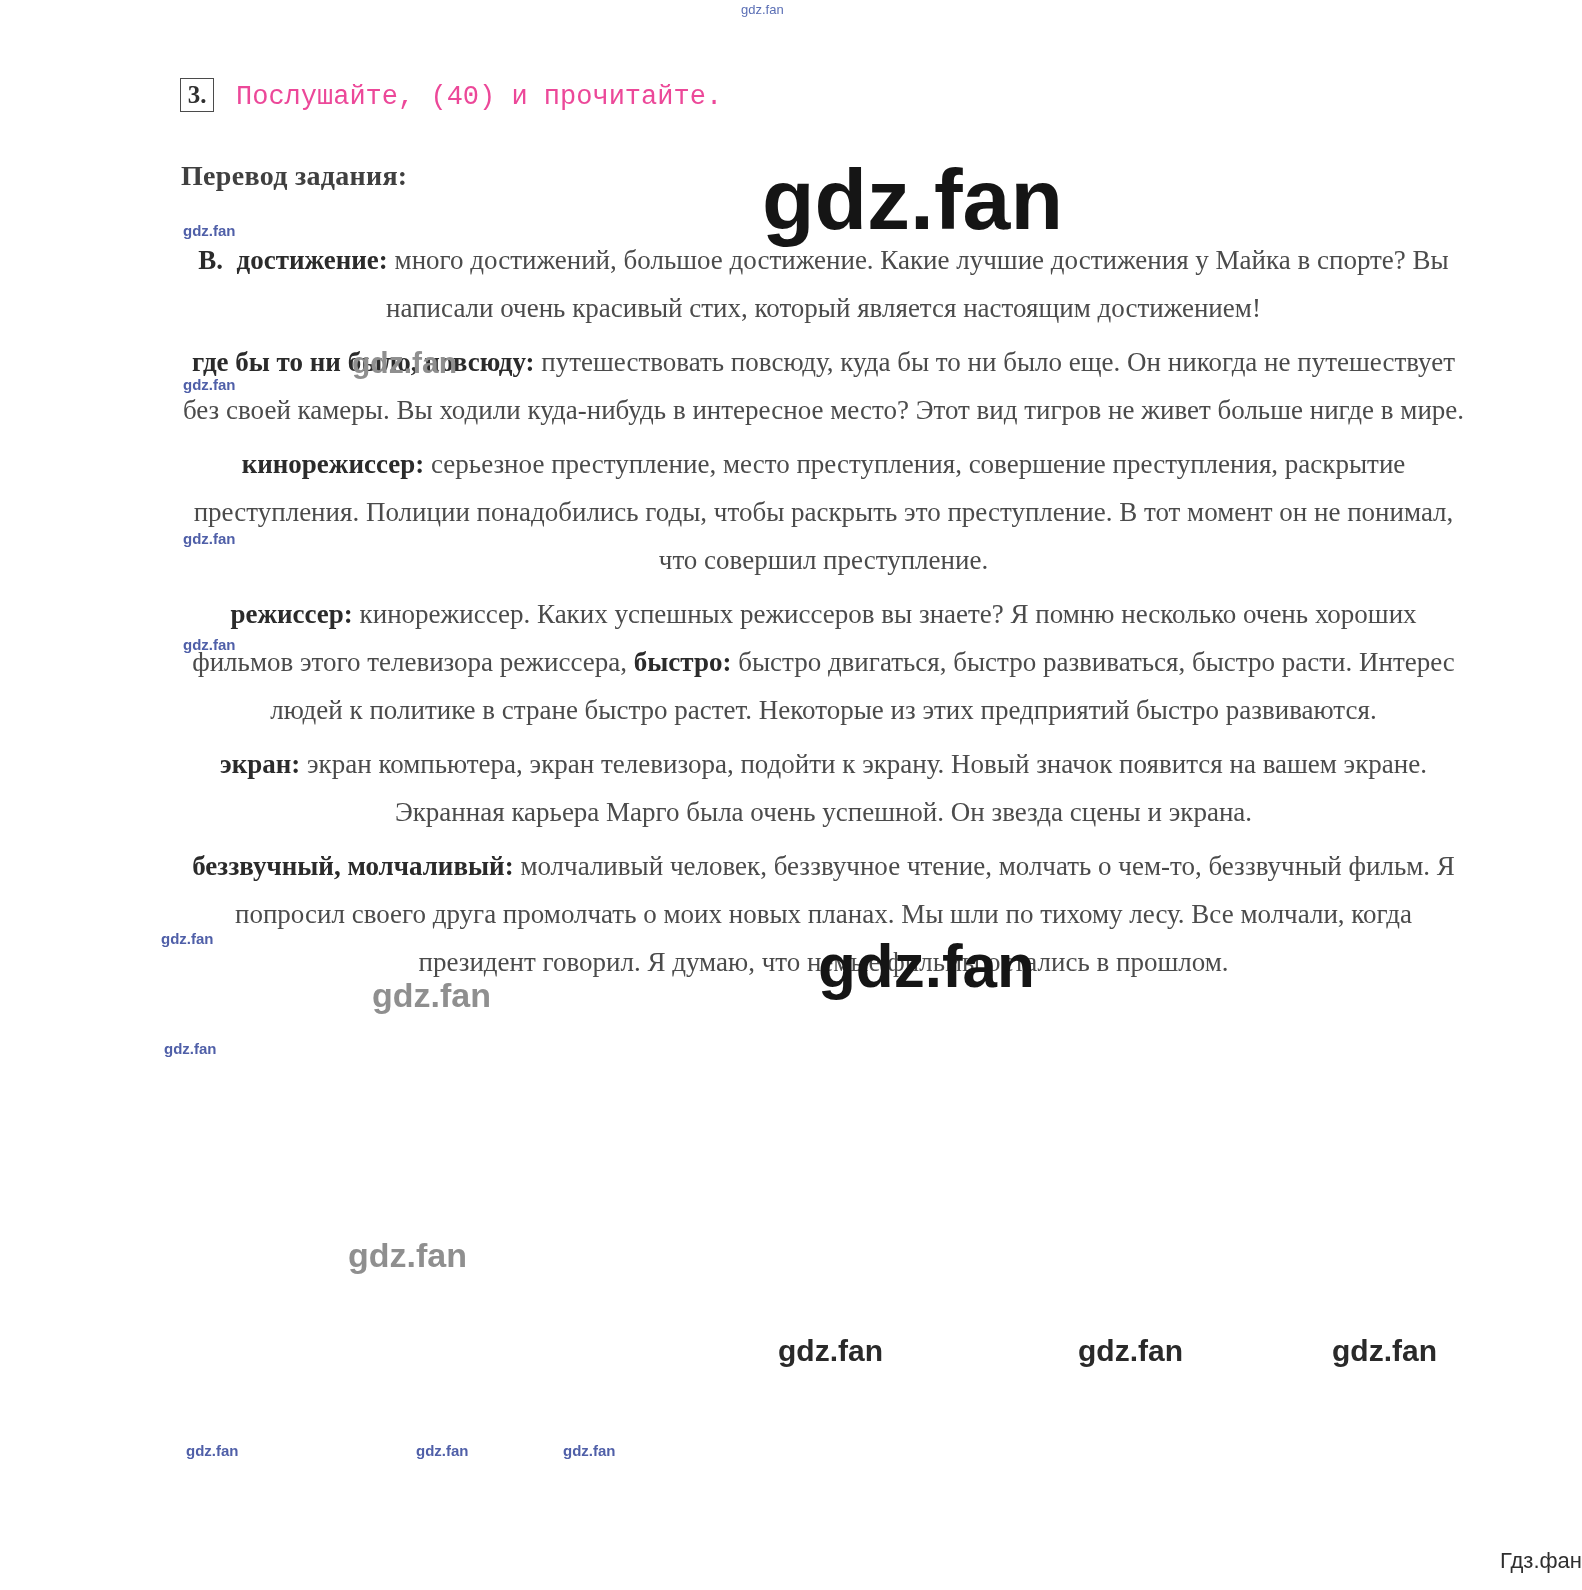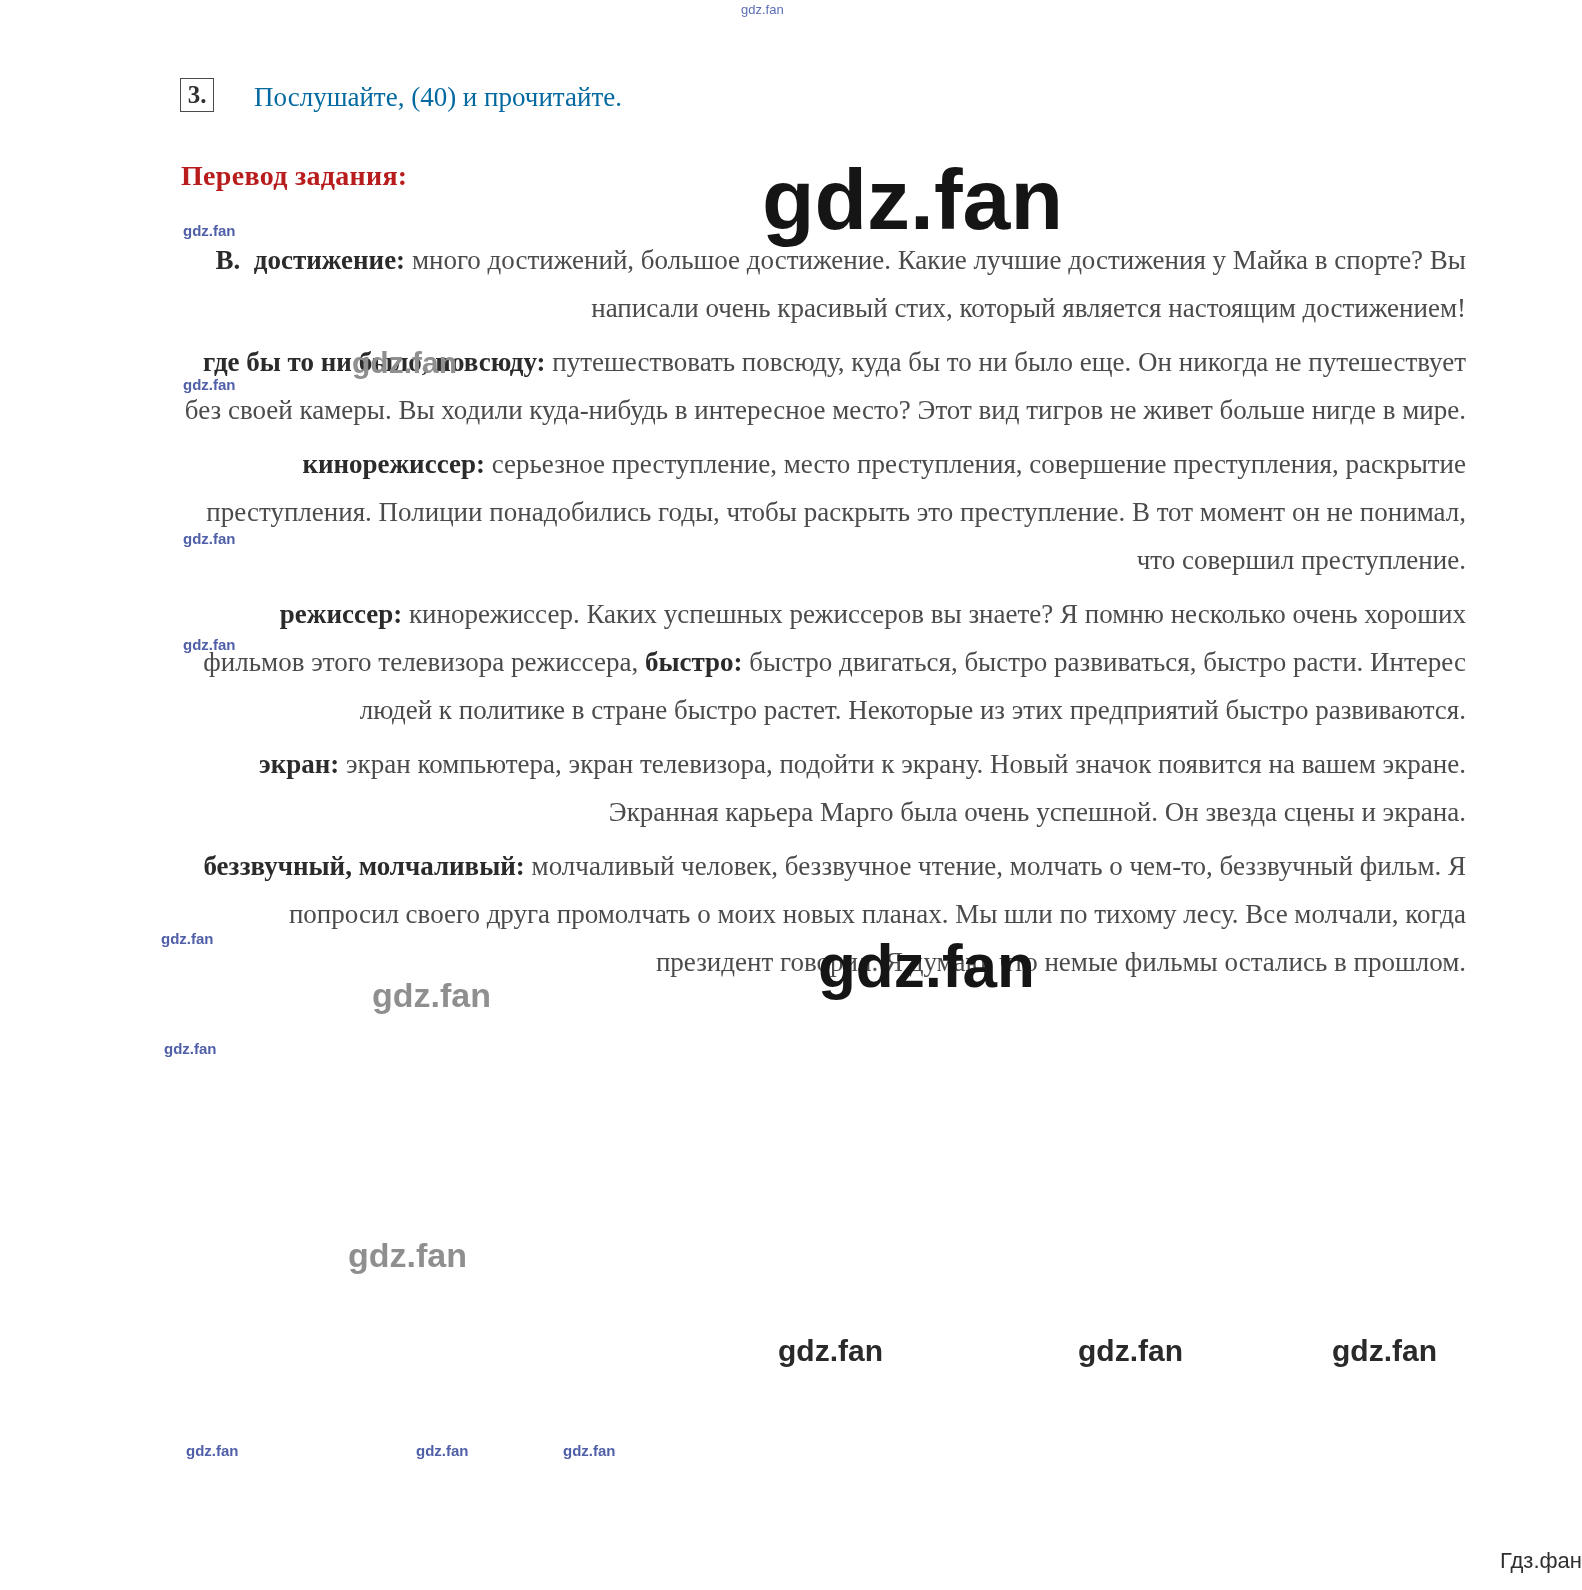--- a/index.html
+++ b/index.html
@@ -45,47 +45,48 @@
     display: flex;
     align-items: center;
     justify-content: center;
     font-family: "Liberation Serif", serif;
     font-weight: bold;
     font-size: 25px;
     color: #2f2f2f;
     box-sizing: border-box;
   }
   .task-text {
-    margin-left: 40px;
+    margin-left: 22px;
     font-size: 27px;
-    color: #0369a1;
+    color: #ec4899;
     line-height: 34px;
     padding-top: 2px;
+    font-family: Liberation Mono, monospace;
   }
   .section-title {
     position: absolute;
     top: 160px;
     left: 181px;
     font-size: 28px;
     font-weight: bold;
-    color: #b91c1c;
+    color: #404040;
     letter-spacing: 0.3px;
   }
   .content {
     position: absolute;
     top: 236px;
     left: 181px;
     width: 1285px;
   }
   .para {
     font-size: 27px;
     line-height: 48px;
     color: #4b4b4b;
     margin: 0 0 6px 0;
-    text-align: right;
+    text-align: center;
   }
   .para b {
     color: #2b2b2b;
     font-weight: bold;
   }
   .lead-letter {
     font-weight: bold;
     color: #2b2b2b;
   }
   

